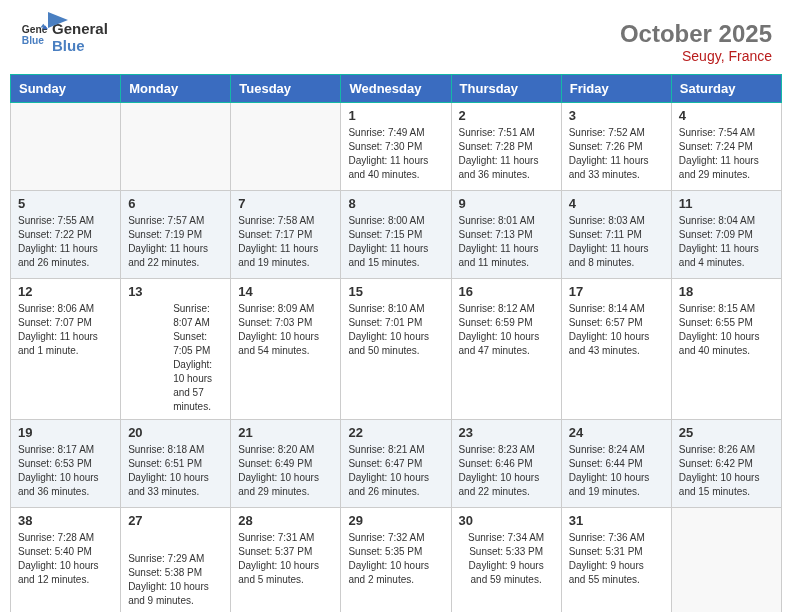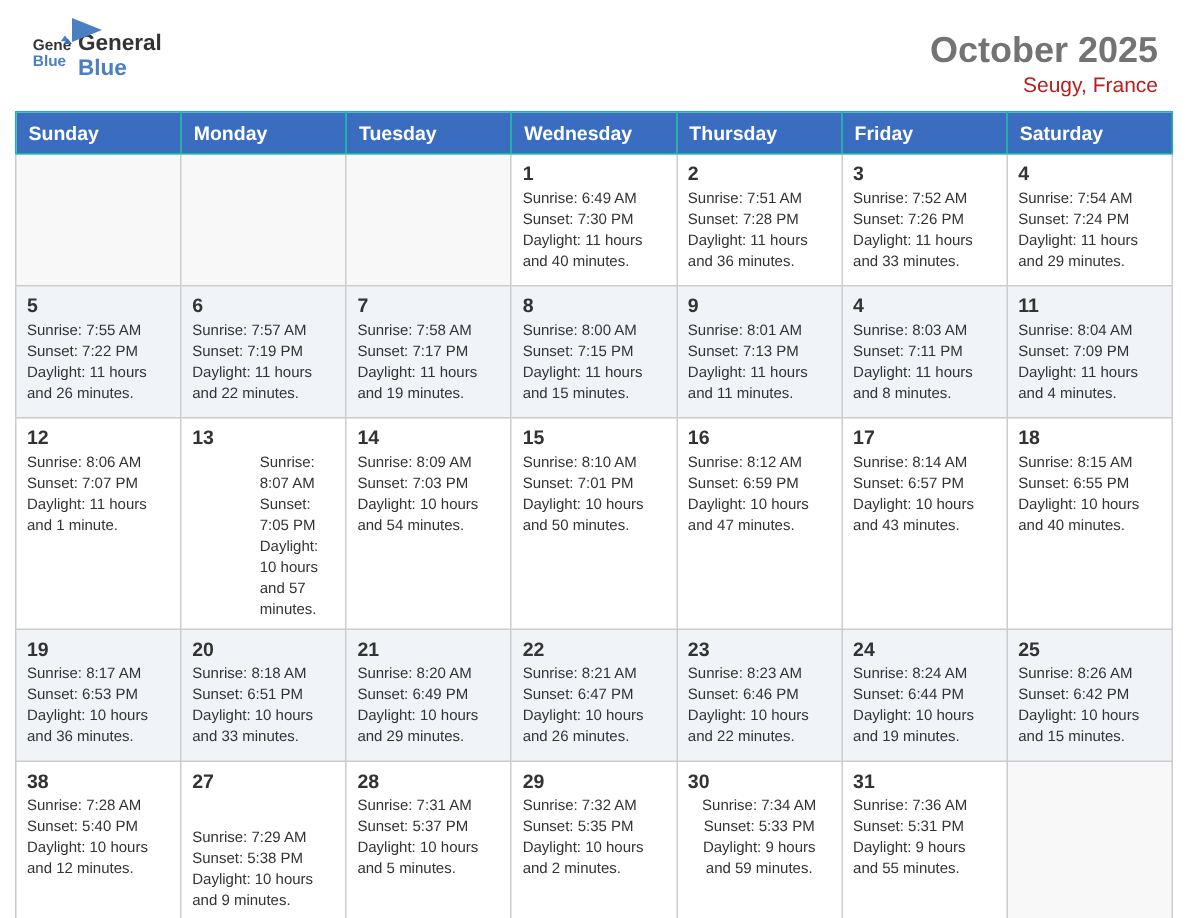--- a/index.html
+++ b/index.html
@@ -121,21 +121,21 @@
         <th>Saturday</th>
       </tr>
   </thead>
   <tbody id="calendar-body">
   <tr>
         <td class="empty-cell"></td>
         <td class="empty-cell"></td>
         <td class="empty-cell"></td>
         <td class="row-white">
           <div class="day-number">1</div>
-          <div class="cell-content" style="white-space: pre-wrap;">Sunrise: 6:49 AM
+          <div class="cell-content" style="white-space: pre-wrap;">Sunrise: 7:49 AM
 Sunset: 7:30 PM
 Daylight: 11 hours
 and 40 minutes.</div>
         </td>
         <td class="row-white">
           <div class="day-number">2</div>
           <div class="cell-content" style="white-space: pre-wrap;">Sunrise: 7:51 AM
 Sunset: 7:28 PM
 Daylight: 11 hours
 and 36 minutes.</div>

